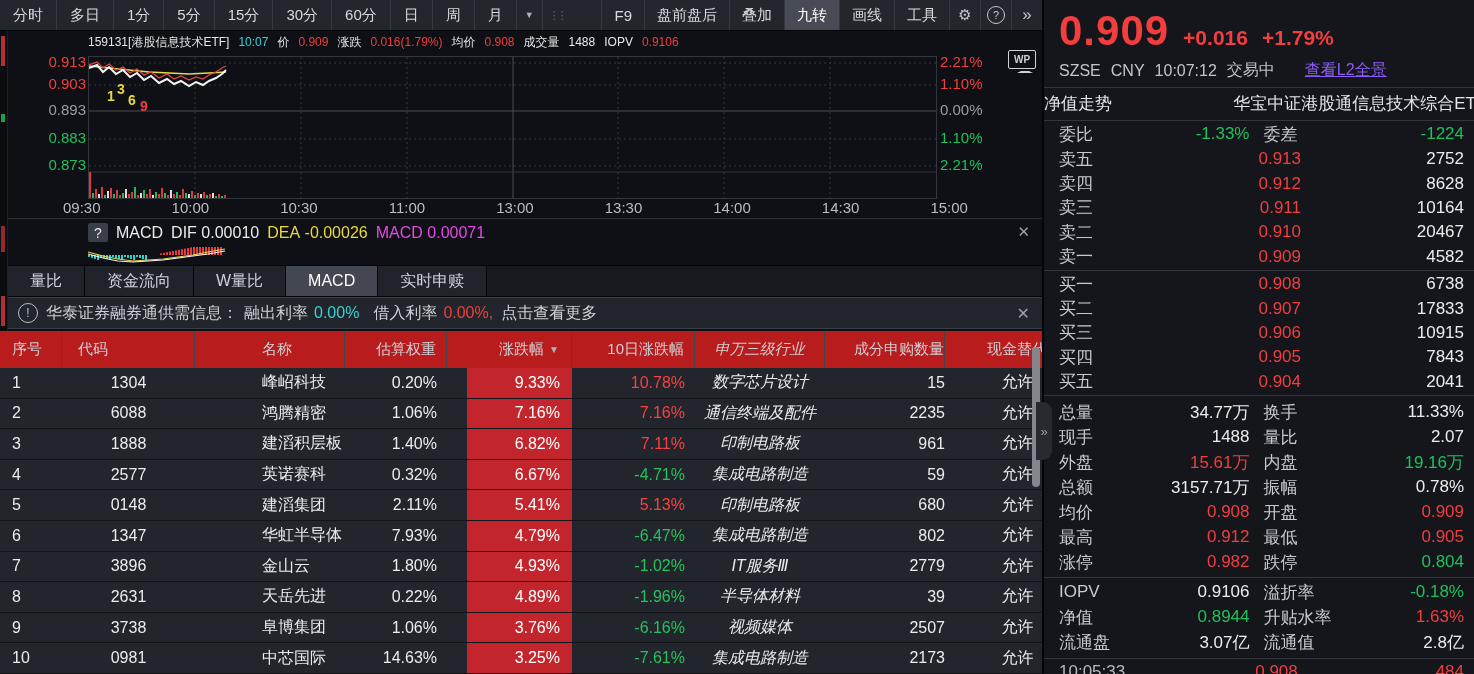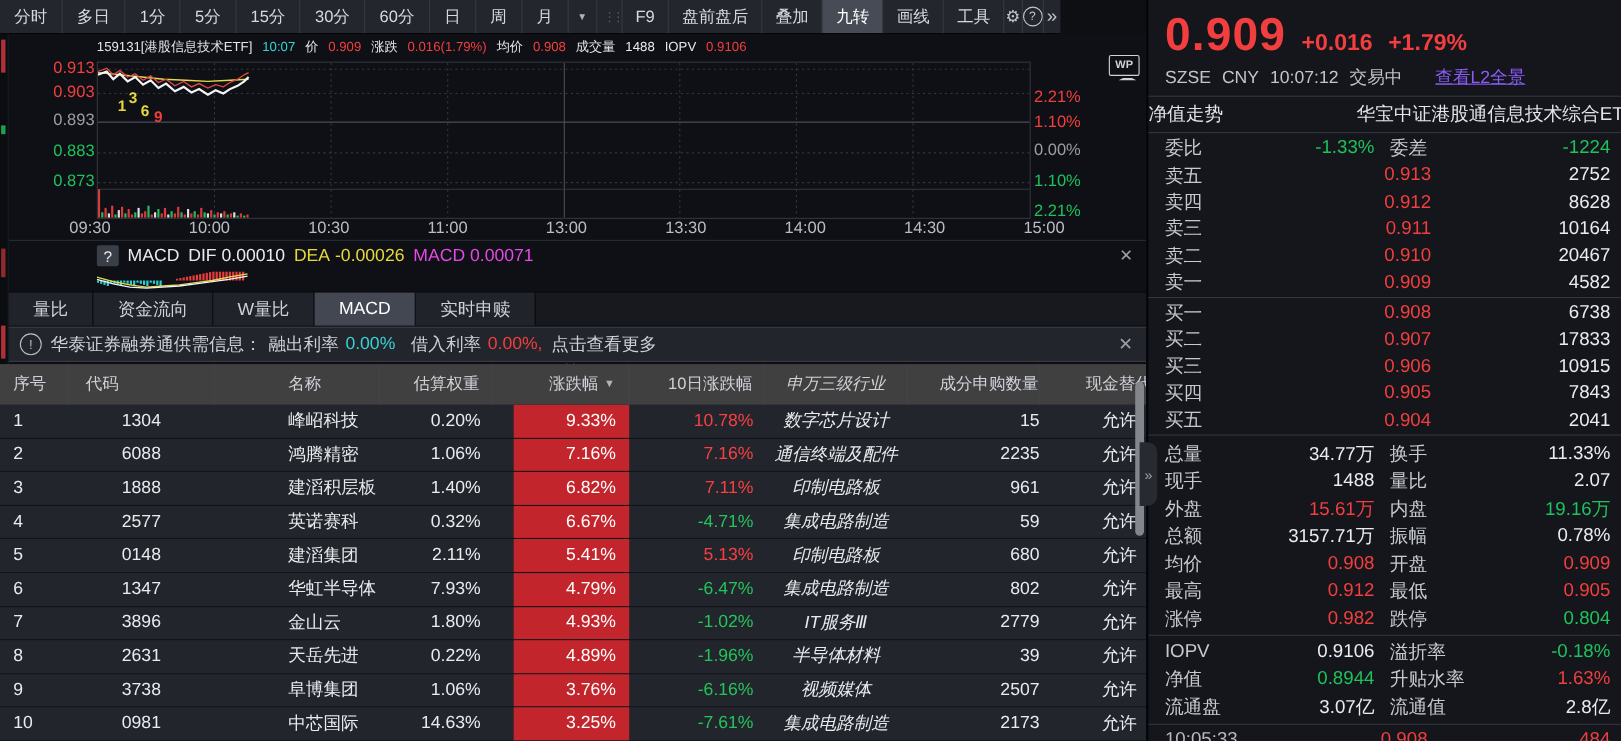--- a/index.html
+++ b/index.html
@@ -5,41 +5,41 @@
   html,body{margin:0;padding:0;background:#000;}
   .app{position:relative;width:1474px;height:674px;overflow:hidden;background:#0d0f13;
        font-family:"Liberation Sans","DejaVu Sans",sans-serif;color:#e9ebef;-webkit-font-smoothing:antialiased;}
   .red{color:#f23e3e!important}.green{color:#1ec15c!important}.gray{color:#9a9da4!important}
   .yellow{color:#e8d83c!important}.white{color:#e9ebef!important}.cyan{color:#38d2d4!important}.magenta{color:#e649e6!important}
 
   
   .edge-strip{position:absolute;left:0;top:30px;width:7px;height:644px;background:#0a0c10;border-right:1px solid #1c1f25;}
   .edge-strip i{position:absolute;left:1px;width:4px;display:block}
   
-  .toolbar{position:absolute;left:0;top:0;width:964px;height:30px;background:#23262d;border-bottom:1px solid #05060a;
+  .toolbar{position:absolute;left:0;top:0;width:1042px;height:30px;background:#23262d;border-bottom:1px solid #05060a;
            display:flex;align-items:stretch;font-size:15px;color:#d6d9de;}
   .tb-group{display:flex;align-items:stretch;}
   .tb-item{display:flex;align-items:center;padding:0 13px;border-right:1px solid #363941;cursor:default;white-space:nowrap;}
   .tb-right .tb-item{border-right:none;border-left:1px solid #363941;padding:0 12px;}
   .tb-item.active{background:#474b55;color:#fff;}
   .tb-drop{display:flex;align-items:center;padding:0 8px;font-size:9px;color:#aeb2b9;border-right:1px solid #363941;}
   .tb-grip{display:flex;align-items:center;margin-left:6px;color:#5c6069;font-size:11px;letter-spacing:-3px;}
   .tb-spacer{flex:1}
   .tb-ico{display:flex;align-items:center;justify-content:center;width:30px;color:#c3c7cd;font-size:15px;border-left:1px solid #363941;}
   .tb-ico .circ{width:16px;height:16px;border:1.5px solid #c3c7cd;border-radius:50%;display:flex;align-items:center;justify-content:center;font-size:11px;line-height:1;}
 
   
   .chart{position:absolute;left:8px;top:31px;width:1034px;height:187px;background:#0e1015;}
   .q-header{position:absolute;left:80px;top:3px;display:flex;gap:9px;font-size:12px;white-space:nowrap;align-items:baseline;}
   .q-header .t{color:#e4e6ea}
   .wp-icon{position:absolute;right:6px;top:19px;width:26px;height:17px;border:1.5px solid #cfd2d8;border-radius:2px;
            color:#cfd2d8;font-size:10px;font-weight:bold;display:flex;align-items:center;justify-content:center;}
   .wp-icon:after{content:"";position:absolute;left:8px;bottom:-5px;width:8px;height:3px;border-left:4px solid transparent;border-right:4px solid transparent;border-bottom:2px solid #cfd2d8;}
   .ylab{position:absolute;width:60px;text-align:right;font-size:15px;}
-  .yrlab{position:absolute;left:932px;width:64px;text-align:left;font-size:15px;margin-top:27px;}
+  .yrlab{position:absolute;left:932px;width:64px;text-align:left;font-size:15px;}
   .plotbox{position:absolute;left:80px;top:25px;width:847px;height:141px;border:1px solid #33363c;}
   .xaxis{position:absolute;left:55px;top:168px;width:905px;display:flex;justify-content:space-between;font-size:15px;color:#b9bcc2;}
   .nine{position:absolute;font-size:14px;font-weight:bold;}
 
   
   .macd{position:absolute;left:8px;top:218px;width:1034px;height:47px;border-top:1px solid #2a2d33;background:#0e1015;}
   .macd-line{position:absolute;left:80px;top:4px;display:flex;gap:8px;align-items:center;font-size:16px;}
   .qbox{width:20px;height:19px;background:#3a3e46;color:#e6e8ec;display:flex;align-items:center;justify-content:center;font-size:14px;border-radius:2px;}
   .close-x{position:absolute;right:12px;top:4px;color:#9aa0a8;font-size:15px;cursor:default;}
 
@@ -51,21 +51,21 @@
   
   .notice{position:absolute;left:8px;top:297px;width:1034px;height:30px;background:#22252b;border-top:1px solid #3a3d44;border-bottom:1px solid #3a3d44;
           display:flex;align-items:center;font-size:16px;color:#cdd0d6;}
   .info-ico{width:18px;height:18px;border:1.5px solid #b9bcc2;border-radius:50%;margin:0 8px 0 10px;display:flex;align-items:center;justify-content:center;font-size:12px;color:#b9bcc2;flex:none;}
   .notice .nx{margin-left:auto;margin-right:12px;color:#9aa0a8;}
   .notice-chev{position:absolute;left:505px;top:24px;color:#8a8e96;font-size:13px;transform:scaleX(1.6);}
 
   
   .tablewrap{position:absolute;left:0;top:331px;width:1042px;height:343px;overflow:hidden;background:#17191e;}
   .trow{display:grid;grid-template-columns:62px 133px 150px 102px 125px 123px 130px 120px 145px;width:1090px;align-items:stretch;}
-  .thead{height:37px;background:#404040;color:#ced1d7;font-size:15px;}
+  .thead{height:37px;background:#b91c1c;color:#ced1d7;font-size:15px;}
   .thead .cell{display:flex;align-items:center;border-right:1px solid #42454c;}
   .tbody{display:flex;flex-direction:column;height:306px;}
   .tbody .trow{flex:1;background:#22252b;border-bottom:1px solid #121419;font-size:16px;}
   .cell{display:flex;align-items:center;white-space:nowrap;overflow:hidden;}
   .c-idx{padding-left:12px;}
   .c-code{justify-content:center;}
   .c-name{padding-left:67px;}
   .c-weight{justify-content:flex-end;padding-right:10px;}
   .c-chg{justify-content:flex-end;padding-right:12px;}
   .tbody .c-chg{background:#c2262c;color:#fff;margin-left:20px;}

